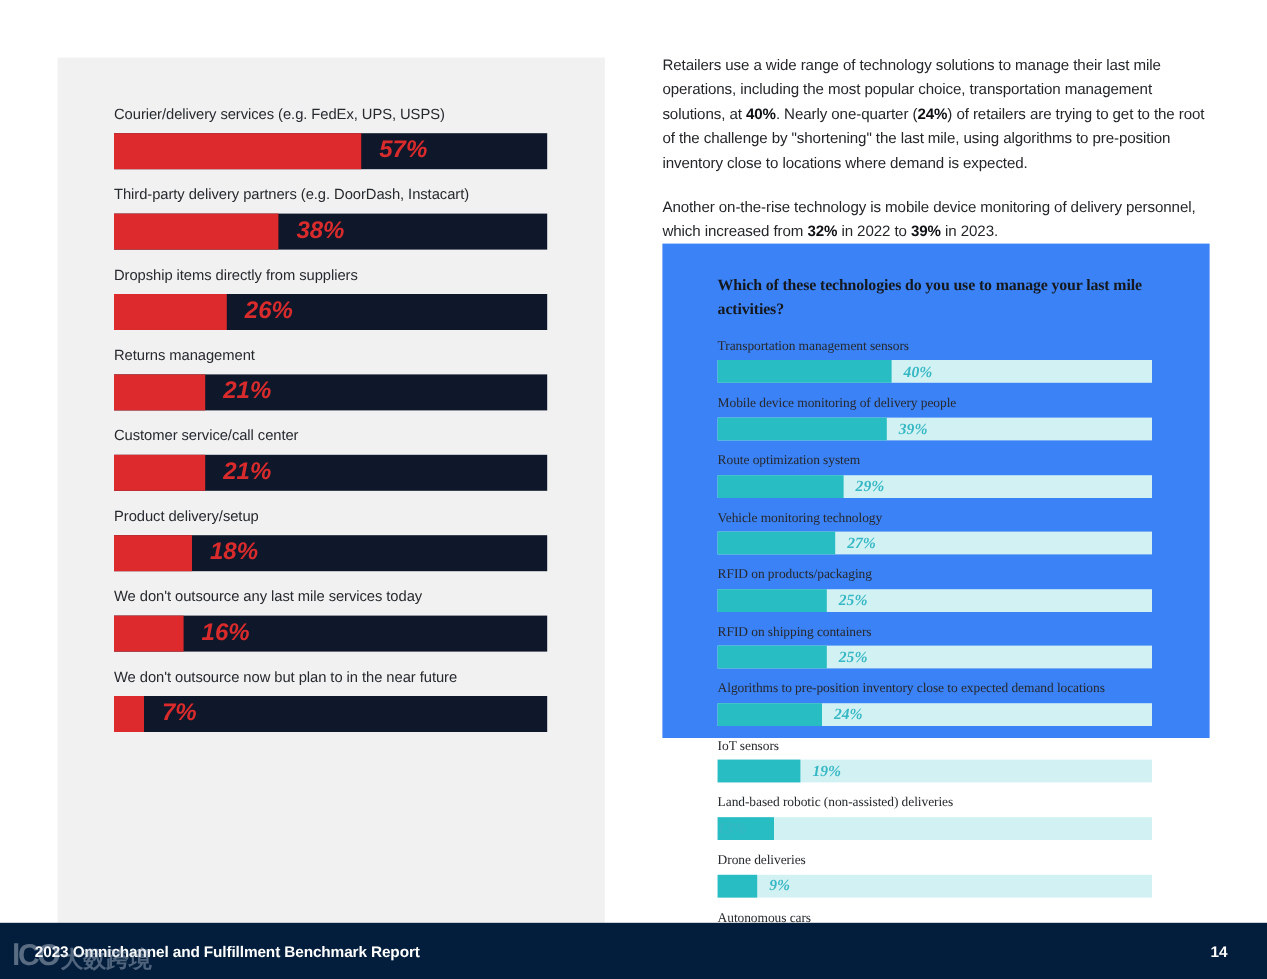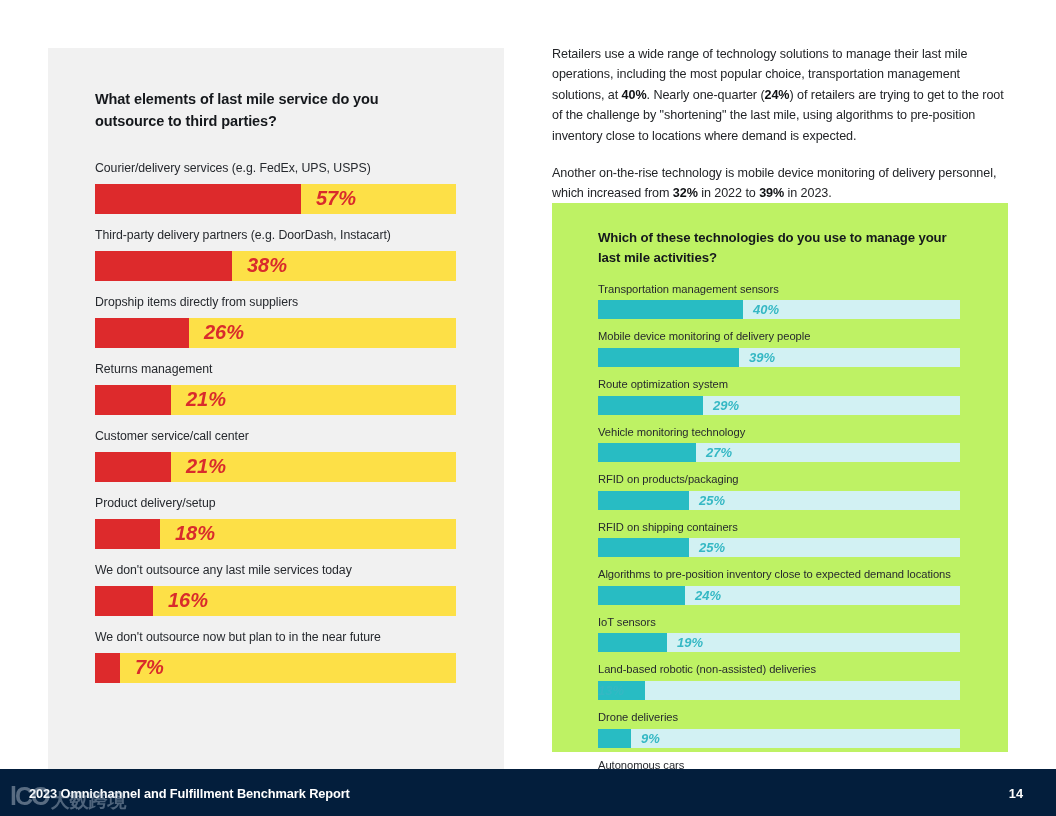--- a/index.html
+++ b/index.html
@@ -49,21 +49,21 @@
     letter-spacing: -0.05px;
   }
 
   .track {
     position: relative;
     height: 30px;
     width: 361px;
     display: flex;
     align-items: center;
   }
-  .track.red  { background: #fde047; }
+  .track.red  { background: #0f172a; }
   .track.teal { background: #d2f1f3; height: 19px; width: 362px; }
 
   .fill {
     position: absolute;
     left: 0;
     top: 0;
     bottom: 0;
   }
   .fill.red  { background: #dd2a2c; }
   .fill.teal { background: #28bcc3; }
@@ -98,24 +98,25 @@
     letter-spacing: -0.08px;
   }
   #right-col .body-text:last-of-type { margin-bottom: 0; }
   #right-col .body-text b { font-weight: bold; color: #0f1114; }
 
   #right-panel {
     position: absolute;
     left: 552px;
     top: 203px;
     width: 456px;
-    height: 549px;
-    background: #bef264;
+    height: 412px;
+    background: #3b82f6;
     box-sizing: border-box;
     padding: 25px 48px 0 46px;
+    font-family: Liberation Serif, serif;
   }
   #right-panel .panel-title {
     font-size: 13.2px;
     font-weight: bold;
     color: #15181c;
     line-height: 1.55;
     letter-spacing: -0.1px;
     margin: 0 0 13px 0;
     max-width: 360px;
   }
@@ -182,21 +183,20 @@
     line-height: 1;
     white-space: nowrap;
     margin-top: 8px;
     margin-left: -2px;
   }
 </style>
 </head>
 <body>
 
 <div id="left-panel">
-  <h2 class="panel-title">What elements of last mile service do you outsource to third parties?</h2>
   <div id="left-bars">
       <div class="bar-row">
         <div class="bar-label">Courier/delivery services (e.g. FedEx, UPS, USPS)</div>
         <div class="track red">
           <div class="fill red" style="width: 206px;"></div>
           <span class="bar-value red" style="margin-left: 221px;">57%</span>
         </div>
       </div>
       <div class="bar-row">
         <div class="bar-label">Third-party delivery partners (e.g. DoorDash, Instacart)</div>

